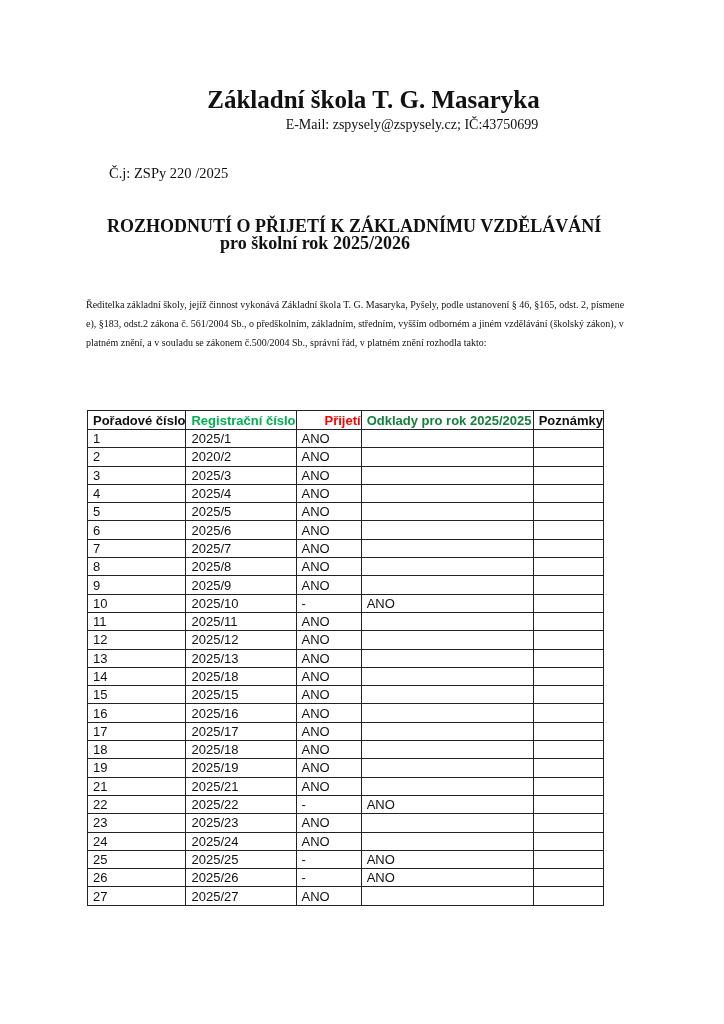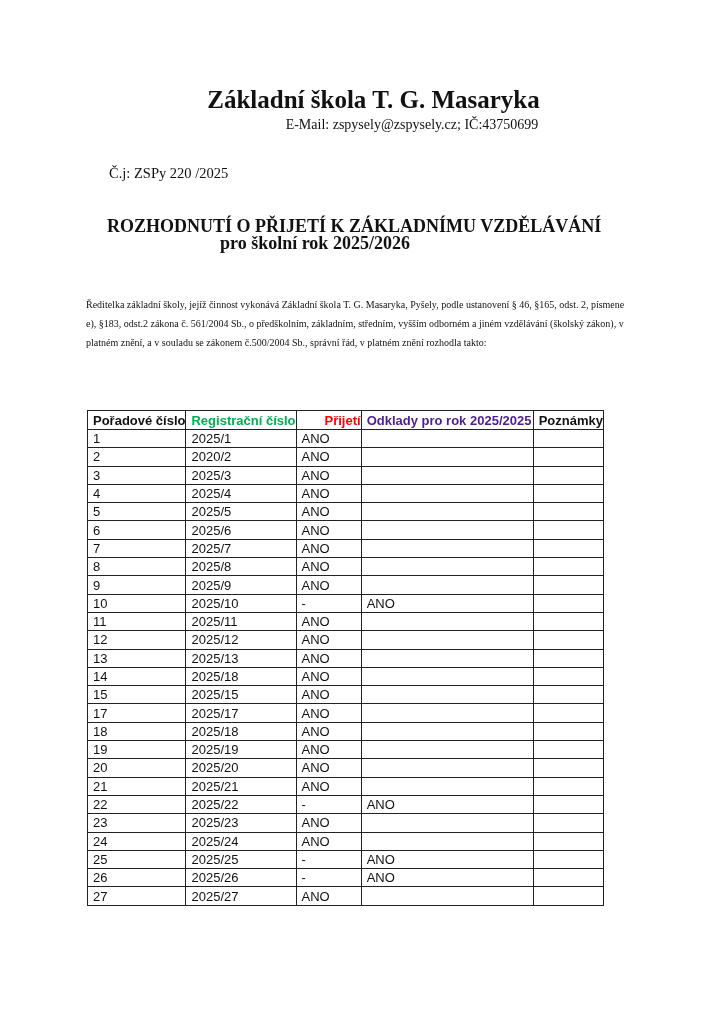--- a/index.html
+++ b/index.html
@@ -36,21 +36,21 @@
       <col class="c2">
       <col class="c3">
       <col class="c4">
       <col class="c5">
     </colgroup>
   <thead>
     <tr id="hdr">
         <th style="color: rgb(17, 17, 17);">Pořadové číslo</th>
         <th style="color: rgb(0, 176, 80);">Registrační číslo</th>
         <th style="color: rgb(255, 0, 0); padding-left: 28px;">Přijetí</th>
-        <th style="color: #4c1d95; margin-top: 20px;">Odklady pro rok 2025/2025</th>
+        <th style="color: #15803d; margin-top: 20px;">Odklady pro rok 2025/2025</th>
         <th style="color: rgb(17, 17, 17);">Poznámky</th>
       </tr>
   </thead>
   <tbody id="tbody">
       <tr>
         <td>1</td>
         <td>2025/1</td>
         <td>ANO</td>
         <td></td>
         <td></td>
@@ -147,43 +147,43 @@
         <td></td>
       </tr>
       <tr>
         <td>15</td>
         <td>2025/15</td>
         <td>ANO</td>
         <td></td>
         <td></td>
       </tr>
       <tr>
+        <td>16</td>
+        <td>2025/16</td>
+        <td>ANO</td>
+        <td></td>
+        <td></td>
+      </tr>
+      <tr>
         <td>17</td>
         <td>2025/17</td>
         <td>ANO</td>
         <td></td>
         <td></td>
       </tr>
       <tr>
         <td>18</td>
         <td>2025/18</td>
         <td>ANO</td>
         <td></td>
         <td></td>
       </tr>
       <tr>
         <td>19</td>
         <td>2025/19</td>
-        <td>ANO</td>
-        <td></td>
-        <td></td>
-      </tr>
-      <tr>
-        <td>20</td>
-        <td>2025/20</td>
         <td>ANO</td>
         <td></td>
         <td></td>
       </tr>
       <tr>
         <td>21</td>
         <td>2025/21</td>
         <td>ANO</td>
         <td></td>
         <td></td>

